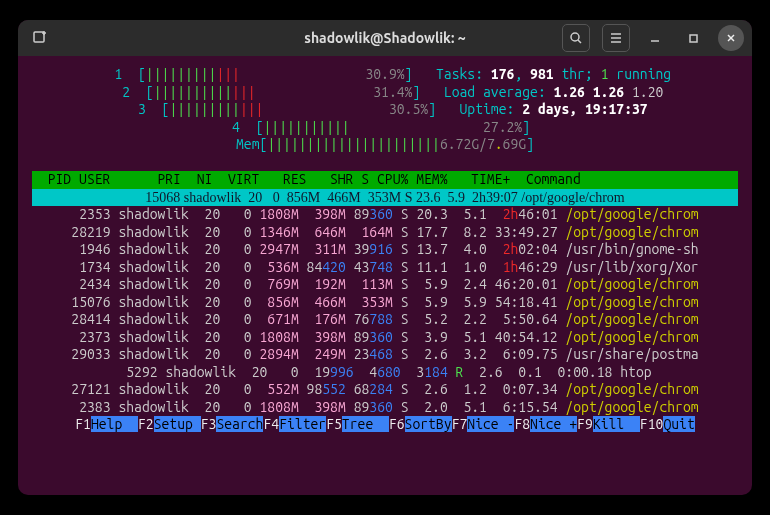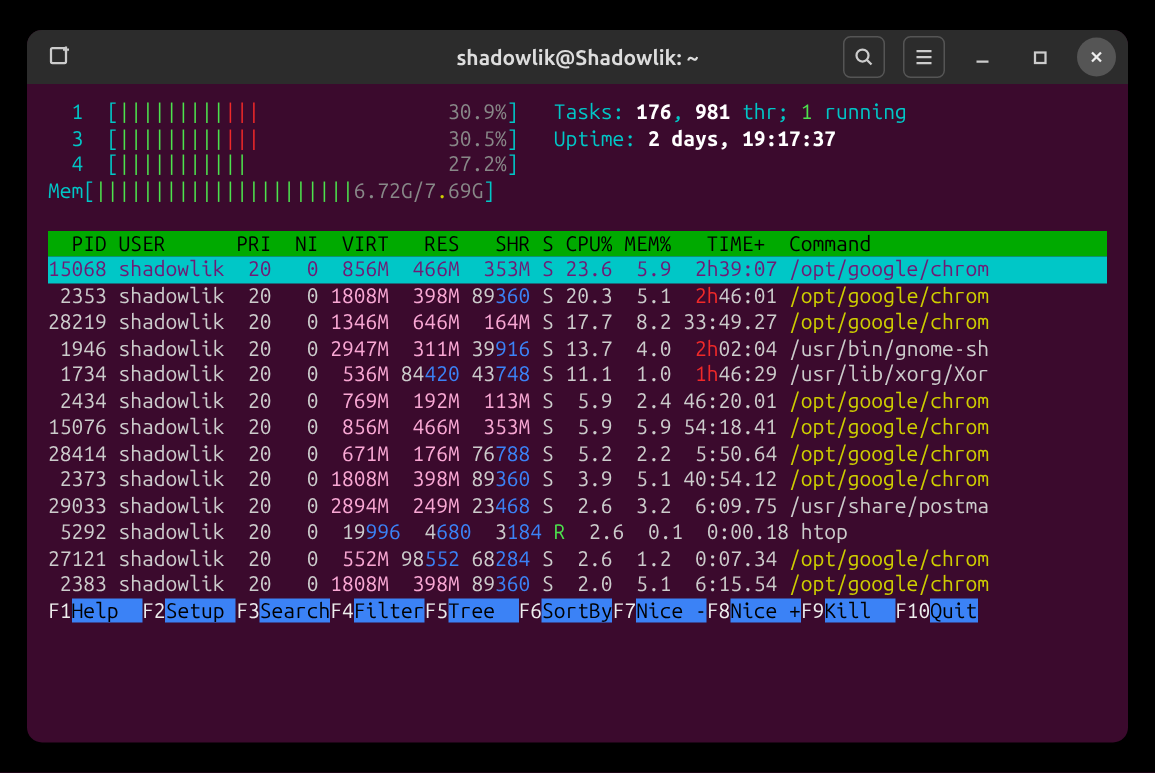--- a/index.html
+++ b/index.html
@@ -18,20 +18,21 @@
     .window {
       position: absolute;
       left: 18px;
       top: 20px;
       width: 734px;
       height: 475px;
       background: #3b0a2d;
       border-radius: 10px;
       overflow: hidden;
       box-shadow: 0 4px 20px rgba(0,0,0,0.5);
+      text-align: center;
     }
     .titlebar {
       height: 36px;
       background: #2c2c2c;
       display: flex;
       align-items: center;
       padding: 0 8px;
       position: relative;
     }
     .titlebar-left {
@@ -104,21 +105,22 @@
       background: #00aa00;
       color: #000;
       white-space: pre;
     }
     .proc-row {
       white-space: pre;
       color: #ccc;
     }
     .proc-row.sel {
       background: #00c7c7;
-      color: #701a75;
+      color: #0f172a;
+      font-family: Liberation Serif, serif;
     }
     .proc-row .virt { color: #3b82f6; }
     .proc-row .vcyan { color: #f9a8d4; }
     .proc-row .gr2 { color: #4de24d; }
     .proc-row .red2 { color: #ef2929; }
     .proc-row span.yl { color: #cece00; }
     .footer-row {
       white-space: pre;
       color: #eee;
     }
@@ -169,20 +171,21 @@
         <svg width="12" height="12" viewBox="0 0 12 12">
             <line x1="3" y1="3" x2="9" y2="9" stroke="#eee" stroke-width="1.5"></line>
             <line x1="9" y1="3" x2="3" y2="9" stroke="#eee" stroke-width="1.5"></line>
           </svg>
       </div>
     </div>
   </div>
 
   <div class="terminal" id="term">
       <div class="cpu-row">  <span class="cyan">1</span>  <span class="cyan">[</span><span class="green">|||||||||</span><span class="red">|||</span>                <span class="gray">30.9%</span><span class="cyan">]</span>   <span class="cyan">Tasks: </span><span class="white-b">176</span><span class="cyan">, </span><span class="white-b">981</span><span class="cyan"> thr; </span><span class="green">1</span><span class="cyan"> running</span></div>
+      <div class="cpu-row">  <span class="cyan">2</span>  <span class="cyan">[</span><span class="green">||||||||||</span><span class="red">|||</span>               <span class="gray">31.4%</span><span class="cyan">]</span>   <span class="cyan">Load average: </span><span class="white-b">1.26 1.26 </span><span>1.20</span></div>
       <div class="cpu-row">  <span class="cyan">3</span>  <span class="cyan">[</span><span class="green">|||||||||</span><span class="red">|||</span>                <span class="gray">30.5%</span><span class="cyan">]</span>   <span class="cyan">Uptime: </span><span class="white-b">2 days, 19:17:37</span></div>
       <div class="cpu-row">  <span class="cyan">4</span>  <span class="cyan">[</span><span class="green">|||||||||||</span><span class="red"></span>                 <span class="gray">27.2%</span><span class="cyan">]</span>   </div>
       <div class="cpu-row"><span class="cyan">Mem[</span><span class="green">||||||||||||||||||||||</span><span class="gray">6.72G/7</span><span class="yellow">.</span><span class="gray">69G</span><span class="cyan">]</span></div>
       <div class="cpu-row">&nbsp;</div>
       <div class="header-row">  PID USER      PRI  NI  VIRT   RES   SHR S CPU% MEM%   TIME+  Command                         </div>
       <div class="proc-row sel">15068 shadowlik  20   0 <span class=""> 856</span><span class="">M</span> <span class=""> 466</span><span class="">M</span> <span class=""> 353</span><span class="">M</span> <span class="">S</span> 23.6  5.9  2h39:07 <span class="">/opt/google/chrom</span></div>
       <div class="proc-row"> 2353 shadowlik  20   0 <span class="vcyan">1808</span><span class="vcyan">M</span> <span class="vcyan"> 398</span><span class="vcyan">M</span> <span>89</span><span class="virt">360</span> <span class="">S</span> 20.3  5.1  <span class="red2">2h</span>46:01 <span class="yl">/opt/google/chrom</span></div>
       <div class="proc-row">28219 shadowlik  20   0 <span class="vcyan">1346</span><span class="vcyan">M</span> <span class="vcyan"> 646</span><span class="vcyan">M</span> <span class="vcyan"> 164</span><span class="vcyan">M</span> <span class="">S</span> 17.7  8.2 33:49.27 <span class="yl">/opt/google/chrom</span></div>
       <div class="proc-row"> 1946 shadowlik  20   0 <span class="vcyan">2947</span><span class="vcyan">M</span> <span class="vcyan"> 311</span><span class="vcyan">M</span> <span>39</span><span class="virt">916</span> <span class="">S</span> 13.7  4.0  <span class="red2">2h</span>02:04 <span class="">/usr/bin/gnome-sh</span></div>
       <div class="proc-row"> 1734 shadowlik  20   0 <span class="vcyan"> 536</span><span class="vcyan">M</span> <span>84</span><span class="virt">420</span> <span>43</span><span class="virt">748</span> <span class="">S</span> 11.1  1.0  <span class="red2">1h</span>46:29 <span class="">/usr/lib/xorg/Xor</span></div>

